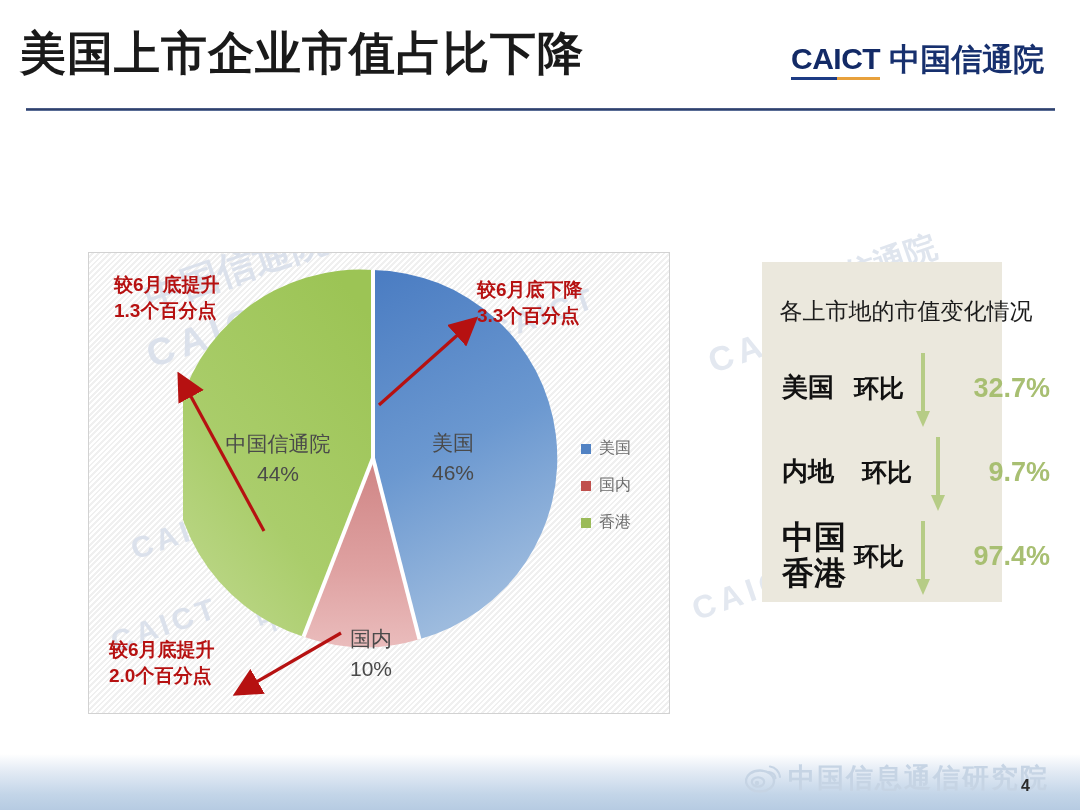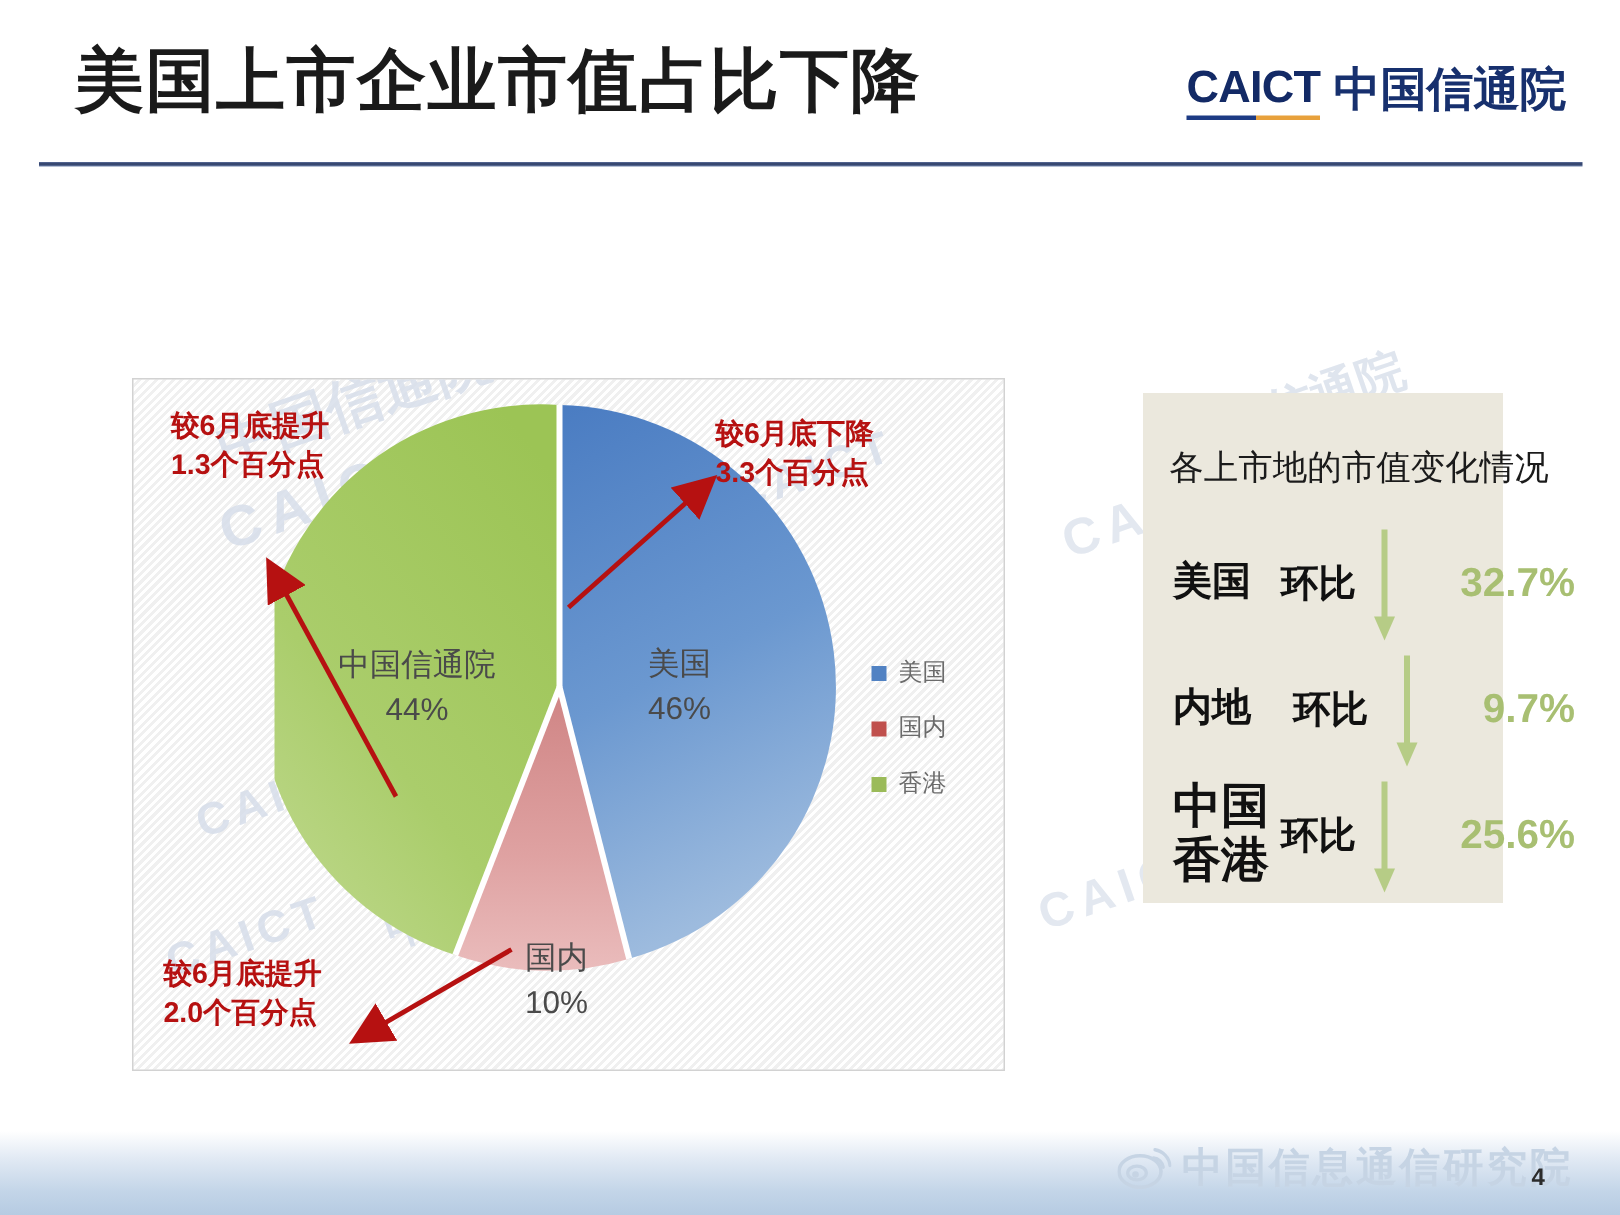--- a/index.html
+++ b/index.html
@@ -10,21 +10,21 @@
   }
 
   
   .bottom-band{
     position:absolute;left:0;bottom:0;width:1080px;height:56px;
     background:linear-gradient(to bottom,#ffffff 0%,#e2eaf4 32%,#c3d5e8 72%,#b6cbe2 100%);
   }
 
   
   .slide-title{
-    position:absolute;left:50px;top:28px;
+    position:absolute;left:20px;top:28px;
     font-size:46px;font-weight:bold;color:#1a1a1a;letter-spacing:1px;
     white-space:nowrap;line-height:1.1;text-align:center;
   }
   .title-rule{
     position:absolute;left:26px;top:108px;width:1029px;height:3px;
     background:linear-gradient(to bottom,#5c6f9b 0%,#2b3a63 45%,#6d82ab 100%);
   }
 
   
   .logo{position:absolute;left:791px;top:44px;height:42px;display:flex;align-items:flex-start;}
@@ -278,21 +278,21 @@
         <div>中国</div>
         <div>香港</div>
       </div>
       <div class="ir-kind">环比</div>
       <div class="ir-arrow">
         <svg width="26" height="78" viewBox="0 0 26 78">
           <line x1="9" y1="2" x2="9" y2="62" stroke="#b6cc86" stroke-width="4"></line>
           <path d="M2 60 L9 76 L16 60 Z" fill="#b6cc86"></path>
         </svg>
       </div>
-      <div class="ir-val">25.6%</div>
+      <div class="ir-val">97.4%</div>
     </div>
   </div>
 </div>
 
 <div class="bottom-band"></div>
 
 <div class="footer-wm">
   <svg class="weibo-icon" width="36" height="30" viewBox="0 0 36 30">
     <ellipse cx="15" cy="18" rx="14" ry="10.5" fill="none" stroke="#c6d4e4" stroke-width="2.4"></ellipse>
     <ellipse cx="13" cy="19" rx="6.2" ry="4.6" fill="none" stroke="#c6d4e4" stroke-width="2.2"></ellipse>

